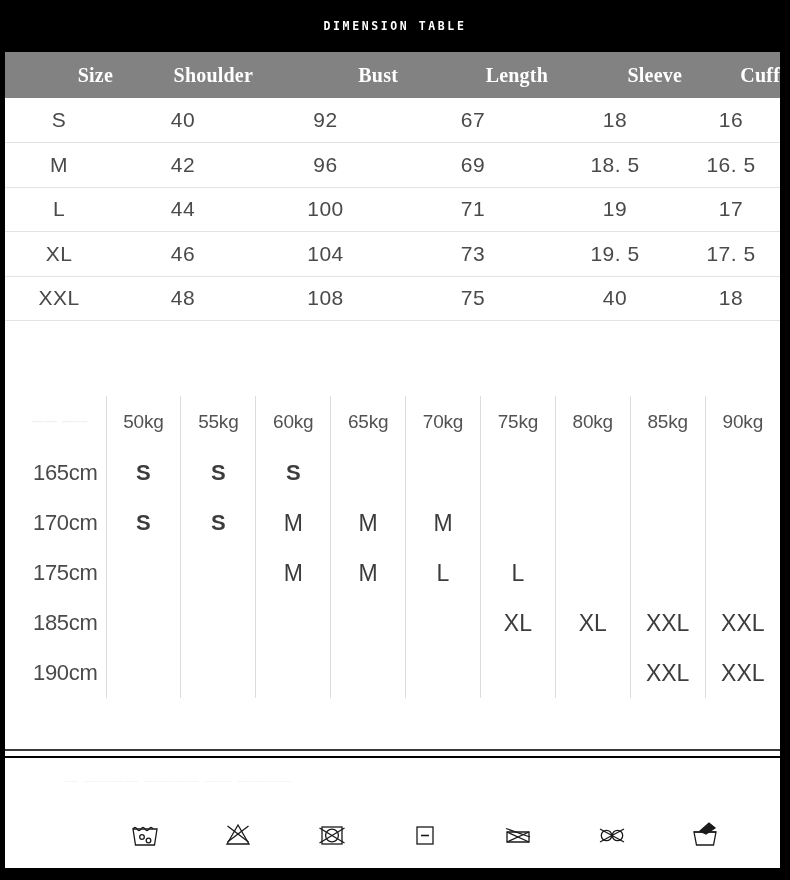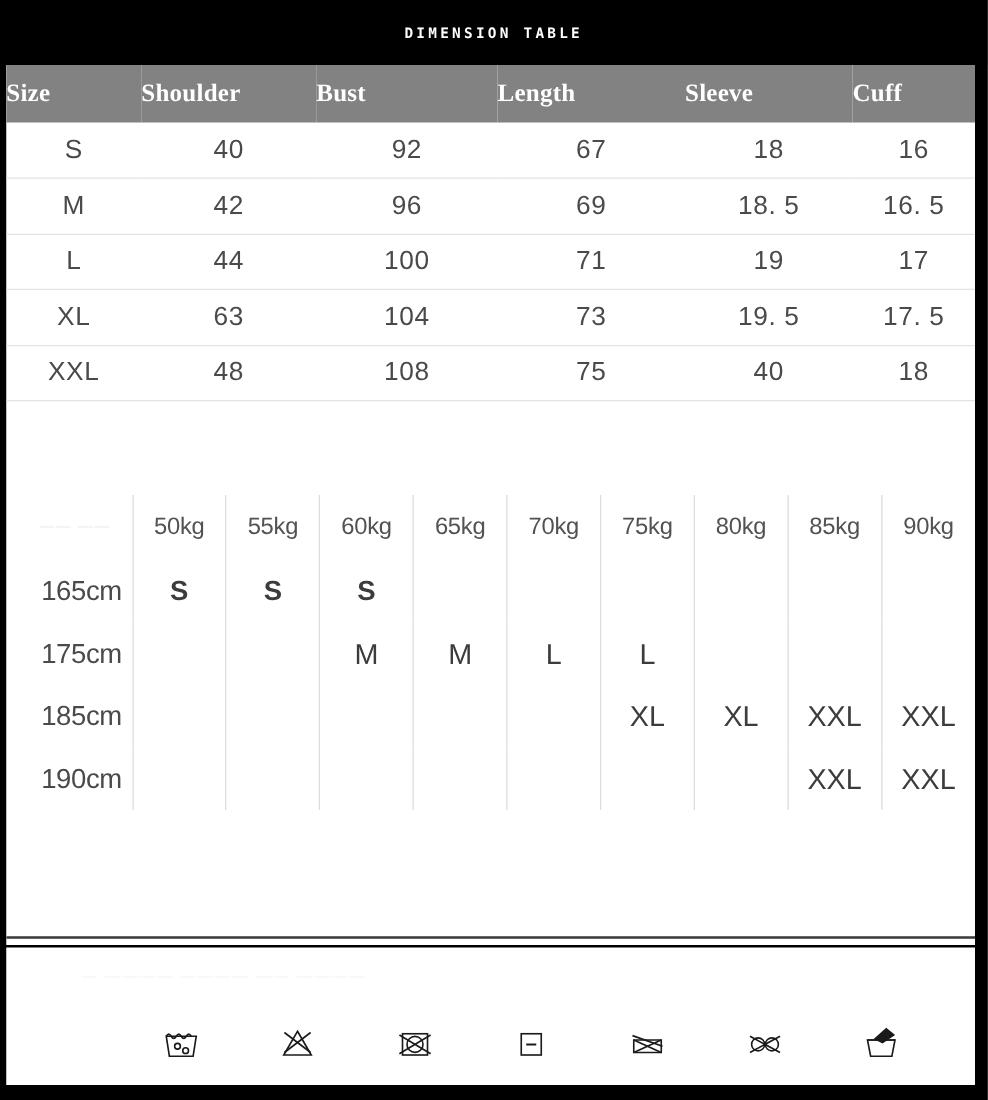--- a/index.html
+++ b/index.html
@@ -54,21 +54,21 @@
     border-collapse: collapse;
     table-layout: fixed;
   }
   .dim-table thead th {
     height: 46px;
     background: #828282;
     color: #ffffff;
     font-family: "Liberation Serif", serif;
     font-size: 20px;
     font-weight: 700;
-    text-align: left;
+    text-align: right;
     vertical-align: middle;
     letter-spacing: 0.2px;
   }
   .dim-table tbody td {
     height: 44.5px;
     text-align: center;
     vertical-align: middle;
     color: #4a4a4a;
     font-size: 21px;
     font-family: "Liberation Sans", sans-serif;
@@ -241,21 +241,21 @@
         <tr>
           <td>L</td>
           <td>44</td>
           <td>100</td>
           <td>71</td>
           <td>19</td>
           <td>17</td>
         </tr>
         <tr>
           <td>XL</td>
-          <td>63</td>
+          <td>46</td>
           <td>104</td>
           <td>73</td>
           <td>19. 5</td>
           <td>17. 5</td>
         </tr>
         <tr>
           <td>XXL</td>
           <td>48</td>
           <td>108</td>
           <td>75</td>
@@ -302,20 +302,32 @@
             <td class="cell bold">S</td>
             <td class="cell bold">S</td>
             <td class="cell"></td>
             <td class="cell"></td>
             <td class="cell"></td>
             <td class="cell"></td>
             <td class="cell"></td>
             <td class="cell"></td>
           </tr>
           <tr>
+            <td class="row-h">170cm</td>
+            <td class="cell bold">S</td>
+            <td class="cell bold">S</td>
+            <td class="cell">M</td>
+            <td class="cell">M</td>
+            <td class="cell">M</td>
+            <td class="cell"></td>
+            <td class="cell"></td>
+            <td class="cell"></td>
+            <td class="cell"></td>
+          </tr>
+          <tr>
             <td class="row-h">175cm</td>
             <td class="cell"></td>
             <td class="cell"></td>
             <td class="cell">M</td>
             <td class="cell">M</td>
             <td class="cell">L</td>
             <td class="cell">L</td>
             <td class="cell"></td>
             <td class="cell"></td>
             <td class="cell"></td>

